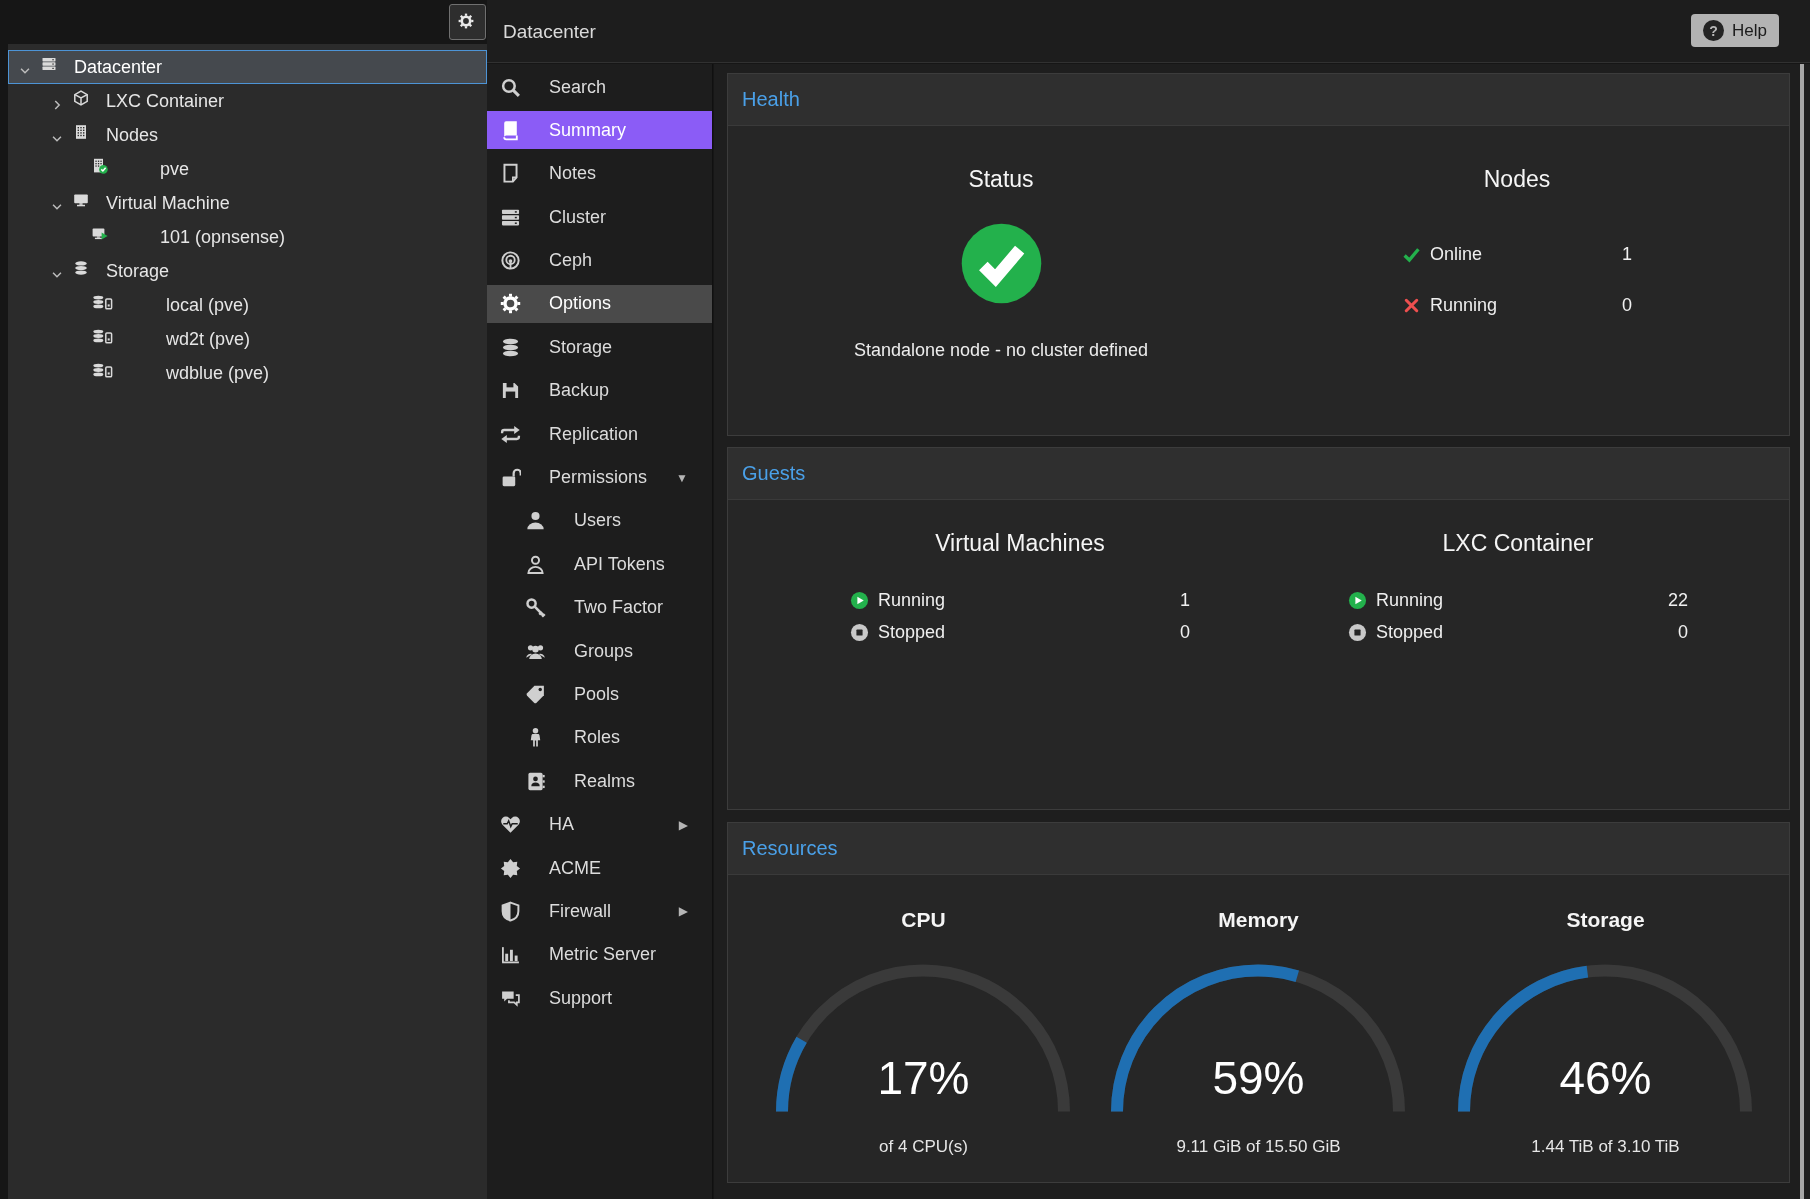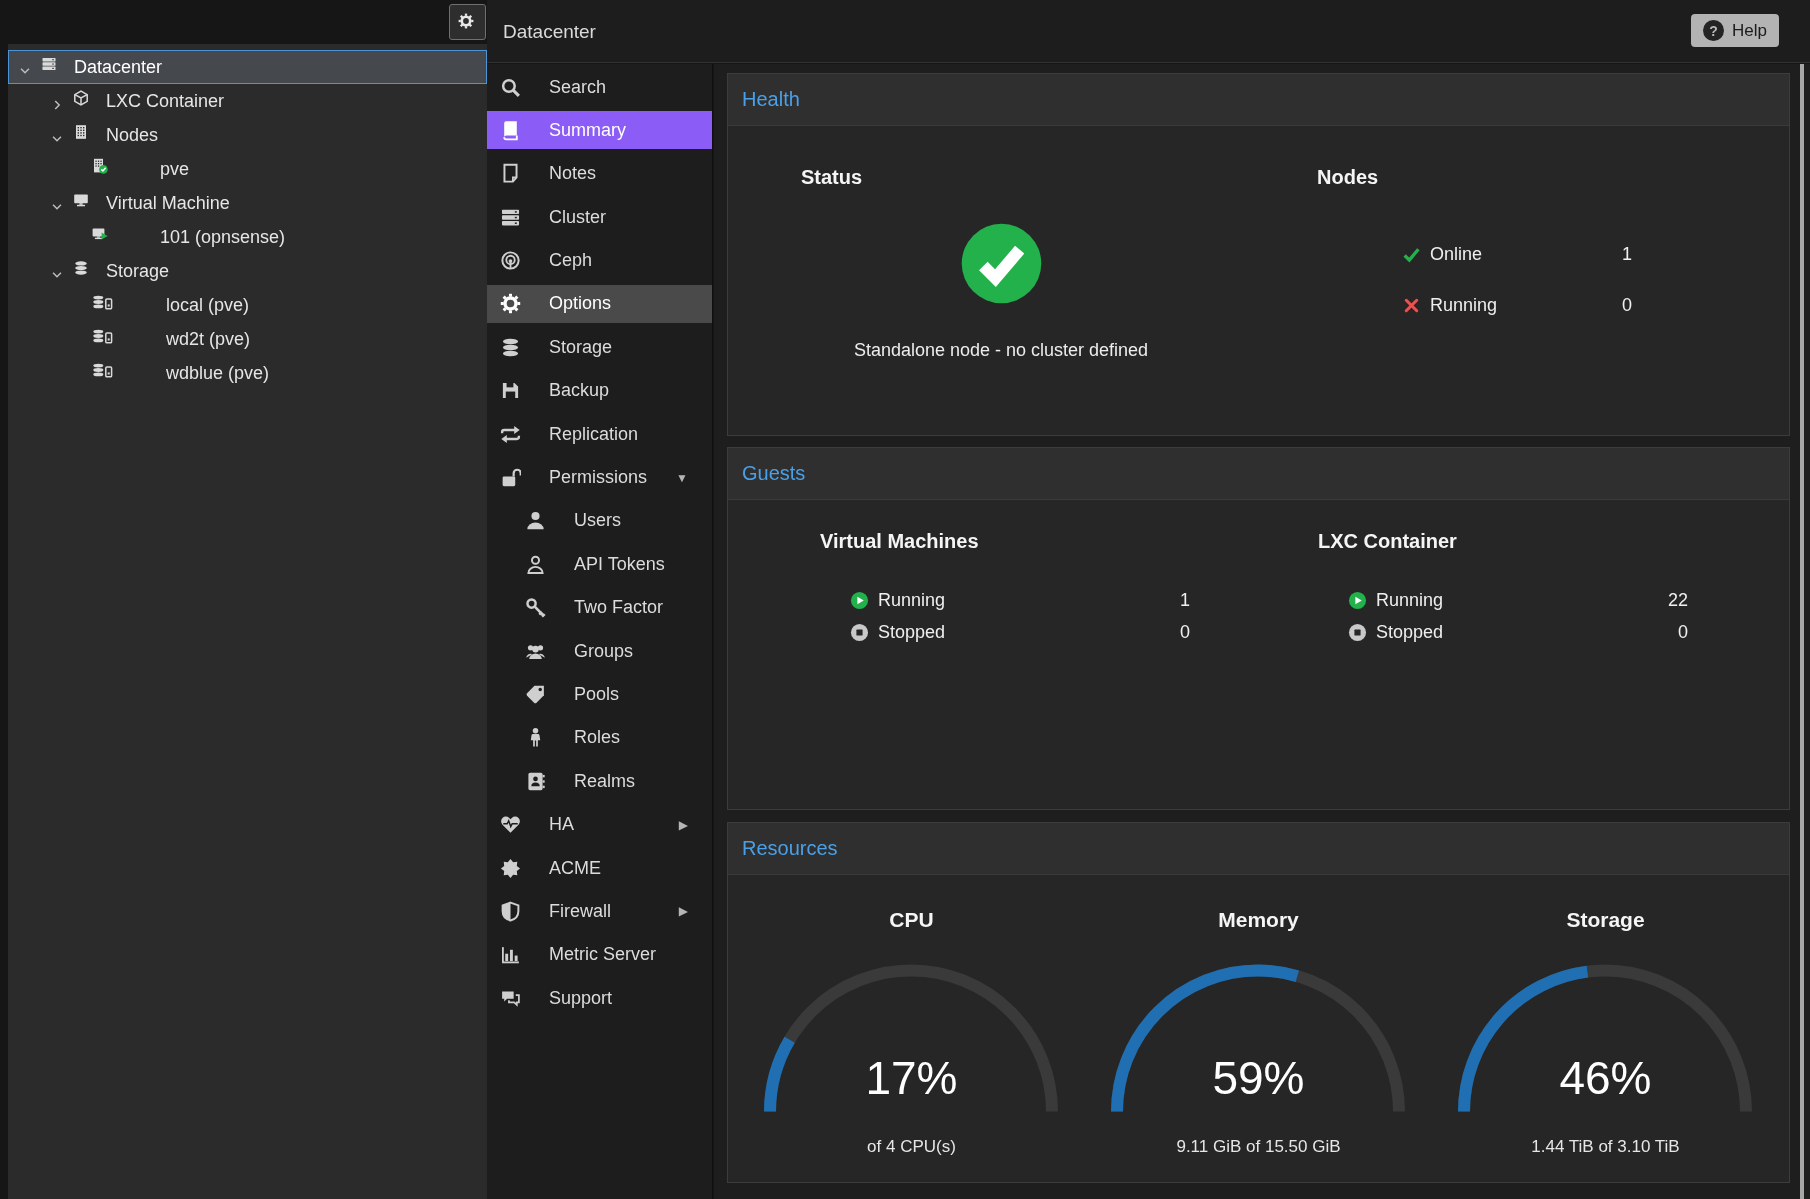--- a/index.html
+++ b/index.html
@@ -51,21 +51,21 @@
 
   
   #content{position:absolute;left:714px;right:0;top:64px;bottom:0;background:#1e1e1e;}
   .panel{position:absolute;left:13px;width:1061px;background:#262626;border:1px solid #3c3c3c;}
   .panel-header{height:51px;background:#2f2f2f;border-bottom:1px solid #3a3a3a;display:flex;
     align-items:center;padding-left:14px;color:#4aa0e8;font-size:20px;text-align:center;}
   .panel-body{position:relative;}
   #health-panel{top:9px;height:361px;}
   #guests-panel{top:383px;height:361px;}
   #resources-panel{top:758px;height:359px;}
-  .col-heading{position:absolute;width:400px;font-size:20px;font-weight:bold;color:#f5f5f5;}
+  .col-heading{position:absolute;width:400px;text-align:center;font-size:23px;font-weight:normal;color:#f5f5f5;}
   #big-check{position:absolute;left:232px;top:96px;width:83px;height:83px;}
   #standalone-text{position:absolute;left:23px;top:214px;width:500px;text-align:center;font-size:18px;color:#ededed;}
   .stat-rows{position:absolute;text-align:center;}
   .stat-row{display:flex;align-items:center;height:26px;margin-bottom:25px;font-size:18px;color:#efefef;}
   .stat-row .si{width:19px;height:19px;}
   .stat-row .lbl{margin-left:9px;}
   .stat-row .val{margin-left:auto;color:#f0f0f0;}
   .guest-rows .stat-row{margin-bottom:6px;}
 
   .gauge-col{position:absolute;top:0;width:353px;height:306px;}
@@ -539,21 +539,21 @@
           </div>
         </div>
       </div>
   </section>
 
   <section class="panel" id="resources-panel">
     <div class="panel-header">
       <span>Resources</span>
     </div>
     <div class="panel-body" id="resources-body">
-        <div class="gauge-col" style="left: 7px;">
+        <div class="gauge-col" style="left: 19px;">
           <div class="g-head">CPU</div>
           <svg class="gauge" width="300" height="158" viewBox="0 0 300 158">
             <path d="M 9 151.5 A 141 141 0 0 1 291 151.5" fill="none" stroke="#3a3a3a" stroke-width="12" pathLength="100"></path>
             <path d="M 9 151.5 A 141 141 0 0 1 291 151.5" fill="none" stroke="#1f6fb2" stroke-width="12" pathLength="100" stroke-dasharray="17 100"></path>
           </svg>
           <div class="pct">17%</div>
           <div class="sub">of 4 CPU(s)</div>
         </div>
         <div class="gauge-col" style="left: 354px;">
           <div class="g-head">Memory</div>

